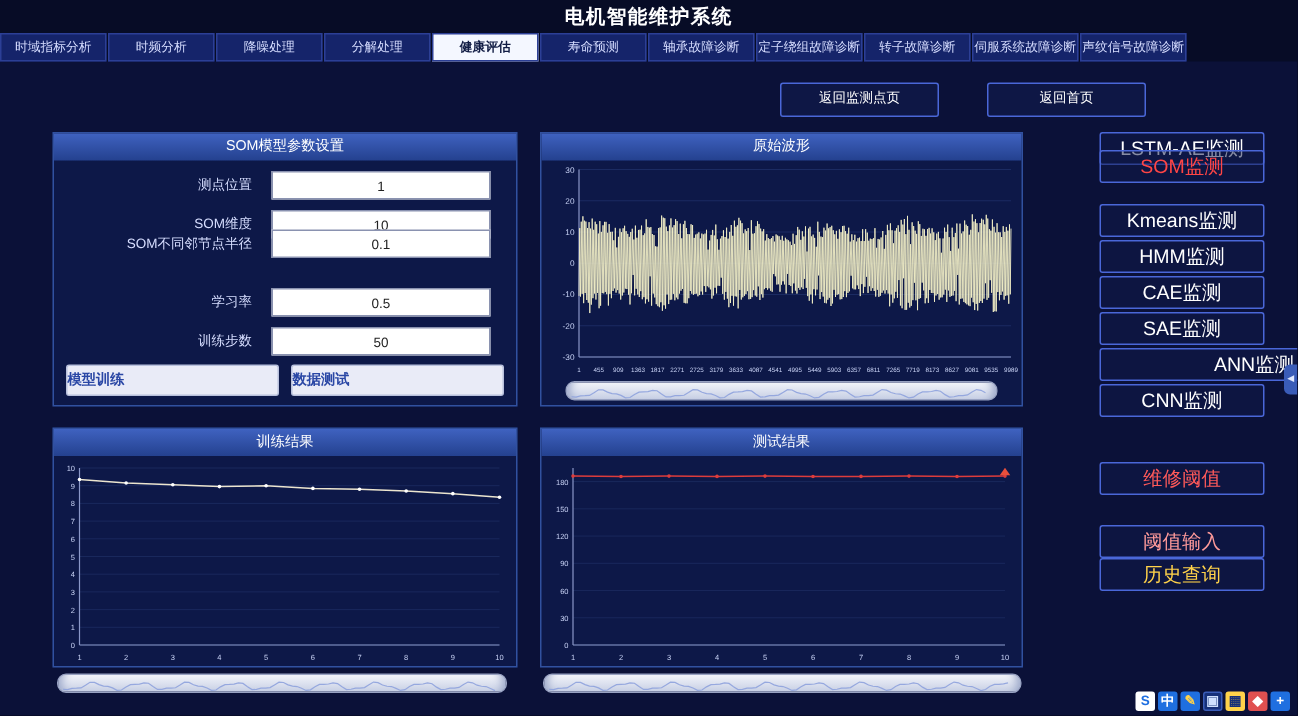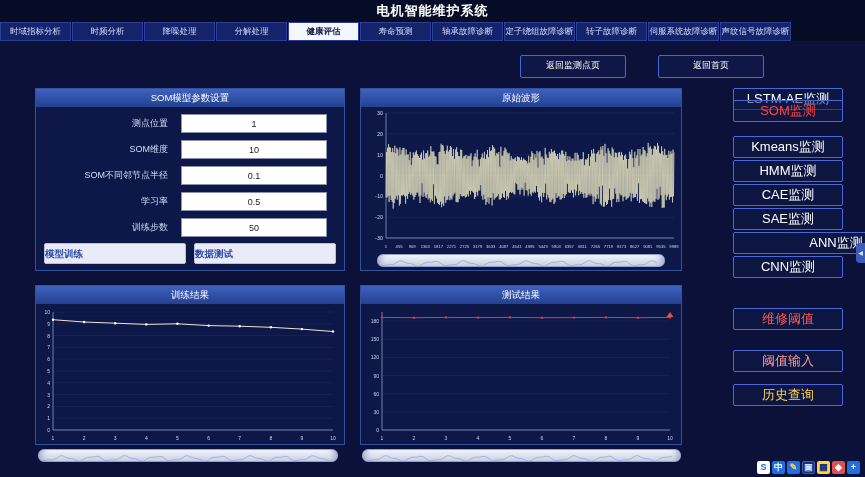--- a/index.html
+++ b/index.html
@@ -24,21 +24,21 @@
   .flabel{position:absolute;left:0;top:0;width:132px;text-align:right;font-size:9px;color:#d7deff;line-height:24px;}
   .fld{position:absolute;left:145px;top:3px;width:140px;height:15px;background:#fff;color:#222;
        border:1px solid #8a92b0;font-size:9px;text-align:center;font-family:"Liberation Sans",sans-serif;}
   .pbtn{position:absolute;height:19px;background:#e9ebf7;color:#2a47a5;font-weight:bold;font-size:9.5px;
         border:1px solid #b8c0dc;line-height:19px;text-align:left;border-radius:2px;cursor:default;}
   
   .menu-btn{position:absolute;left:733px;width:108px;height:20px;border:1px solid #4a67d8;
             background:rgba(16,26,74,.5);color:#fff;font-size:13px;line-height:20px;text-align:center;
             border-radius:2px;cursor:default;}
   .menu-btn.active{color:#ff4545;}
-  .thr-red{color:#ff5a5a;}.thr-pink{color:#ff9a9a;margin-top:12px;}.thr-yellow{color:#ffd24a;margin-top:12px;}
+  .thr-red{color:#ff5a5a;}.thr-pink{color:#ff9a9a;margin-top:12px;}.thr-yellow{color:#ffd24a;}
   
   .scrollbar{position:absolute;height:13px;background:linear-gradient(#f2f4fa,#c7cfe4);
              border:1px solid #98a2c2;border-radius:6px;box-sizing:border-box;overflow:hidden;
              box-shadow:inset 8px 0 6px -6px #9aa6c8, inset -8px 0 6px -6px #9aa6c8;}
   
   .side-handle{position:absolute;right:0;top:243px;width:9px;height:20px;background:#3a5cb8;
                border-radius:4px 0 0 4px;font-size:6px;color:#dfe8ff;text-align:center;line-height:20px;cursor:default;}
   
   .taskbar{position:absolute;right:5px;bottom:3px;display:flex;gap:2px;}
   .tbic{width:13px;height:13px;font-size:9px;line-height:13px;text-align:center;border-radius:2px;font-weight:bold;cursor:default;}
@@ -78,21 +78,21 @@
   <div class="panel" style="left:35px;top:88px;width:310px;height:183px;">
     <div class="panel-hd">SOM模型参数设置</div>
     <div class="frow" style="top:22px;">
       <span class="flabel">测点位置</span>
       <input class="fld" value="1" style="">
     </div>
     <div class="frow" style="top:48px;">
       <span class="flabel">SOM维度</span>
       <input class="fld" value="10" style="">
     </div>
-    <div class="frow" style="top:74px;">
+    <div class="frow" style="top:61px;">
       <span class="flabel">SOM不同邻节点半径</span>
       <input class="fld" value="0.1" style="">
     </div>
     <div class="frow" style="top:100px;">
       <span class="flabel">学习率</span>
       <input class="fld" value="0.5" style="">
     </div>
     <div class="frow" style="top:126px;">
       <span class="flabel">训练步数</span>
       <input class="fld" value="50" style="">

